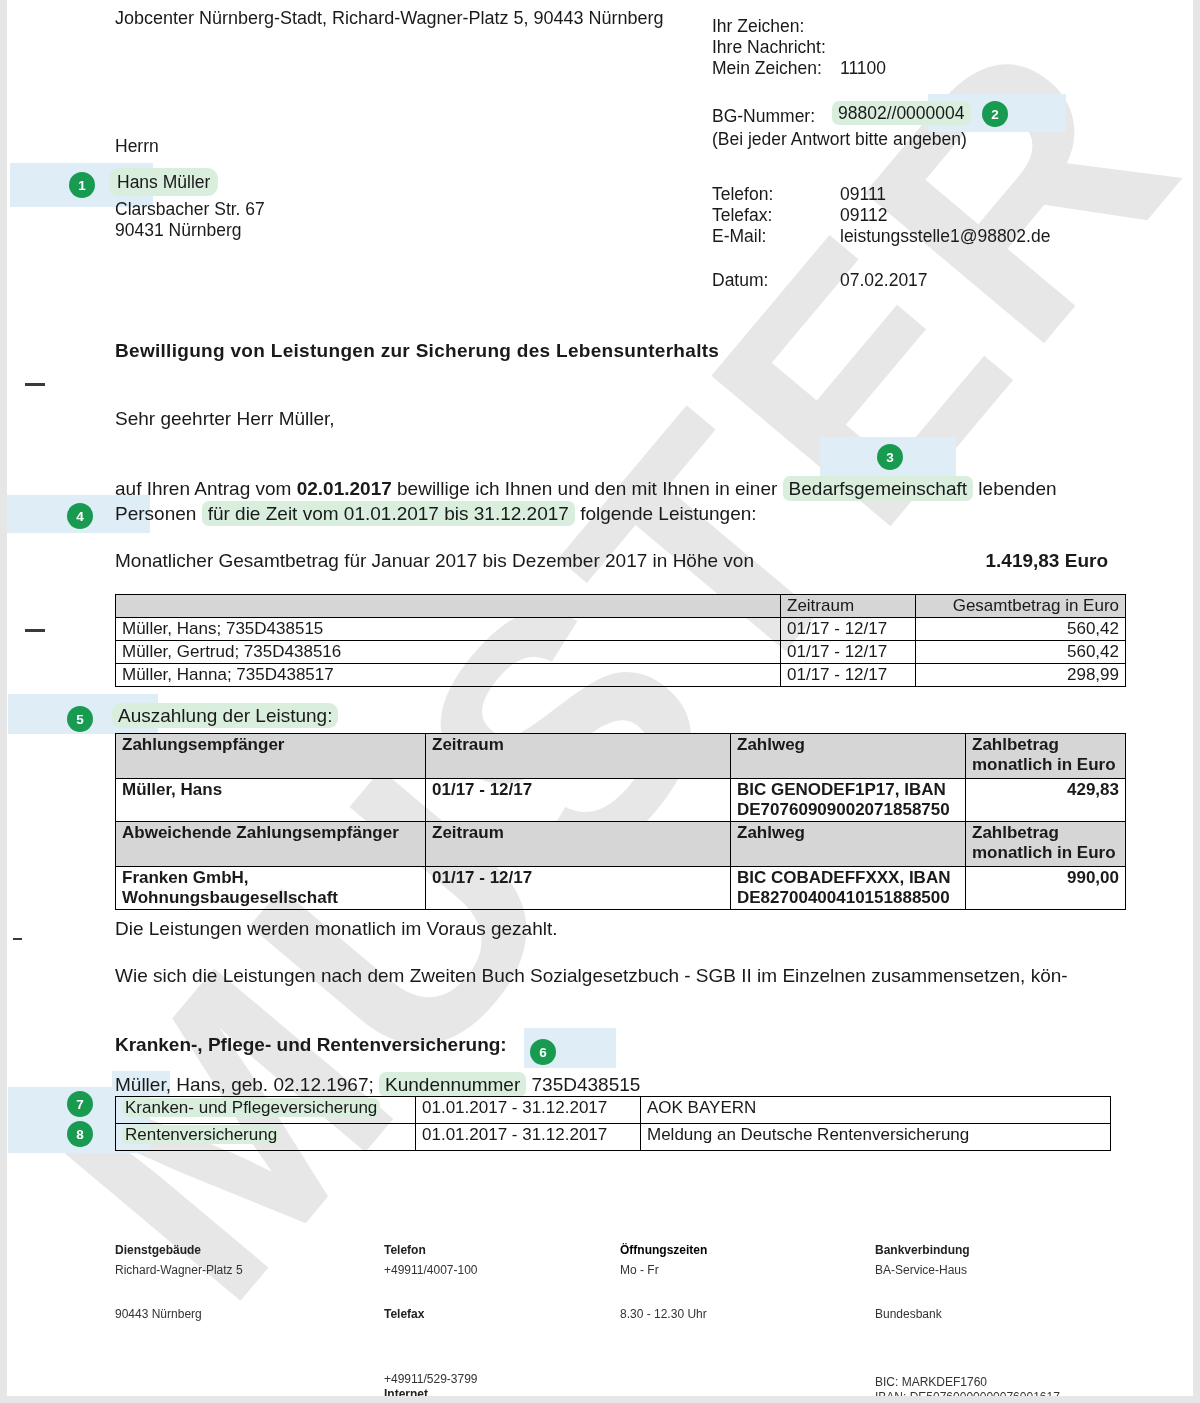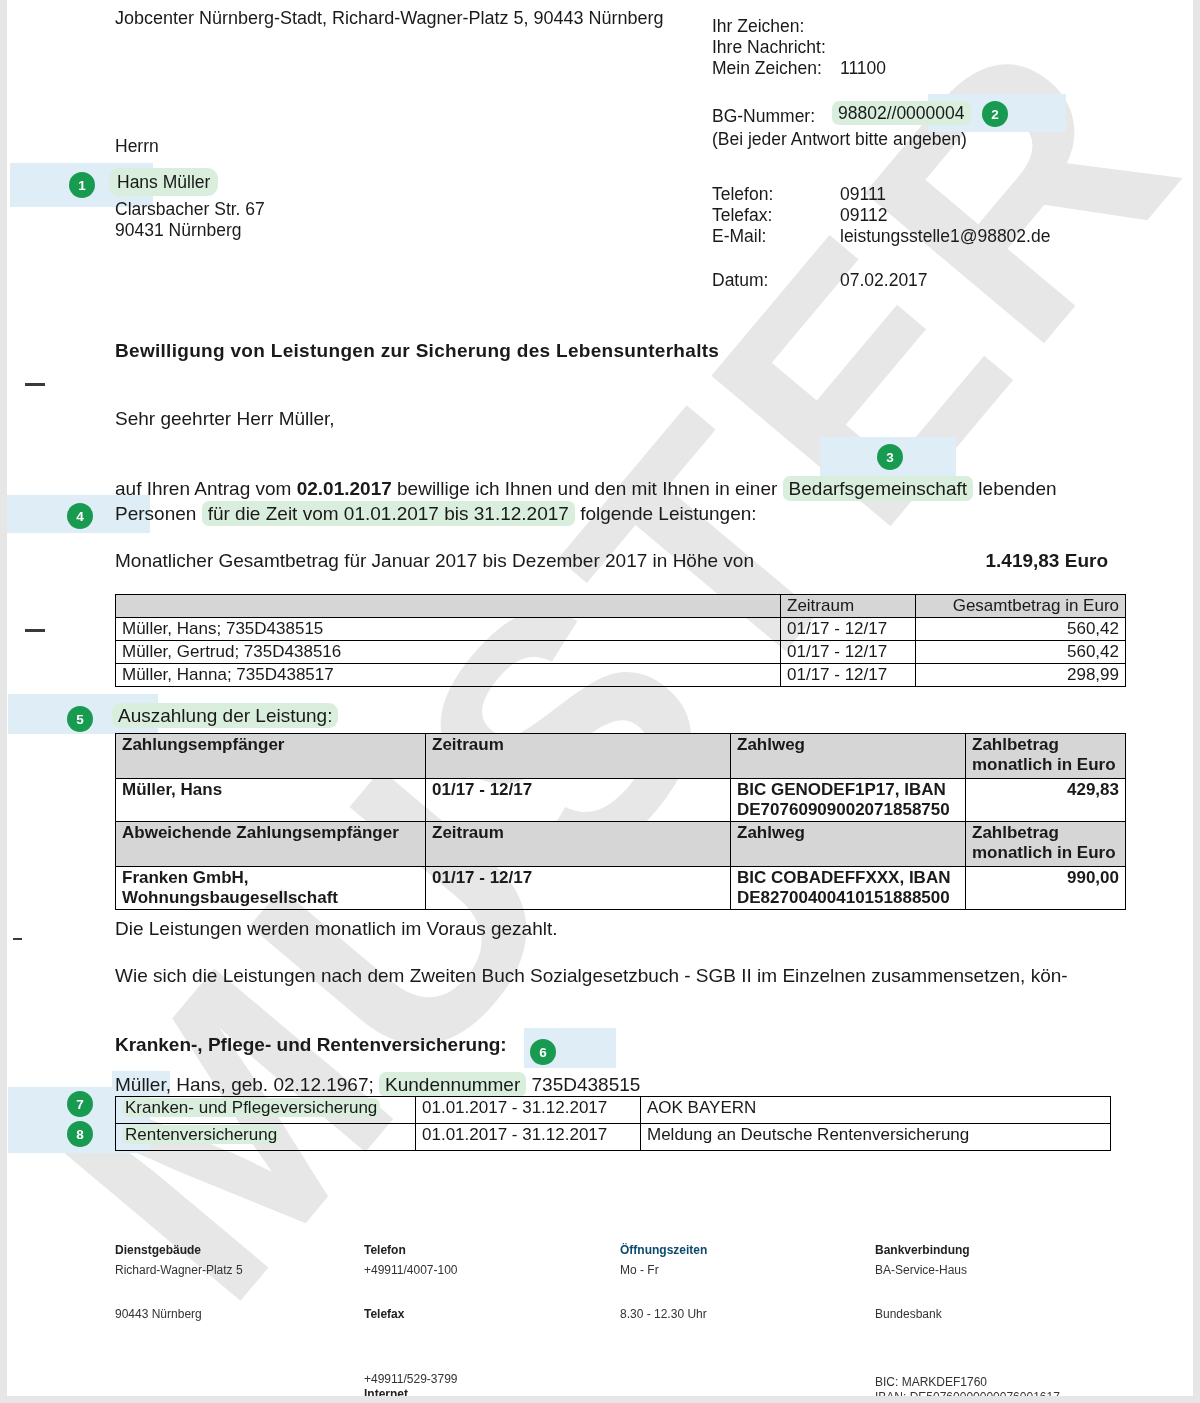--- a/index.html
+++ b/index.html
@@ -183,30 +183,30 @@
       <td>Meldung an Deutsche Rentenversicherung</td>
     </tr>
   </tbody>
     </table>
 
   <div class="abs footer-col f12" style="left:115px;top:1243px;">
     <div class="b" style="color:#222;">Dienstgebäude</div>
     <div style="margin-top:5px;">Richard-Wagner-Platz 5</div>
     <div style="margin-top:29px;">90443 Nürnberg</div>
   </div>
-  <div class="abs footer-col f12" style="left:364px;top:1243px;">
+  <div class="abs footer-col f12" style="left:384px;top:1243px;">
     <div class="b" style="color:#222;">Telefon</div>
     <div style="margin-top:5px;">+49911/4007-100</div>
     <div class="b" style="margin-top:29px;color:#222;">Telefax</div>
     <div style="margin-top:50px;">+49911/529-3799</div>
     <div class="b" style="color:#222;">Internet</div>
 
   </div>
   <div class="abs footer-col f12" style="left:620px;top:1243px;">
-    <div class="b" style="color:#0c4a6e;">Öffnungszeiten</div>
+    <div class="b" style="color:#000000;">Öffnungszeiten</div>
     <div style="margin-top:5px;">Mo - Fr</div>
     <div style="margin-top:29px;">8.30 - 12.30 Uhr</div>
   </div>
   <div class="abs footer-col f12" style="left:875px;top:1243px;">
     <div class="b" style="color:#222;">Bankverbindung</div>
     <div style="margin-top:5px;">BA-Service-Haus</div>
     <div style="margin-top:29px;">Bundesbank</div>
     <div style="margin-top:53px;">BIC: MARKDEF1760</div>
     <div>IBAN: DE50760000000076001617</div>
   </div>

